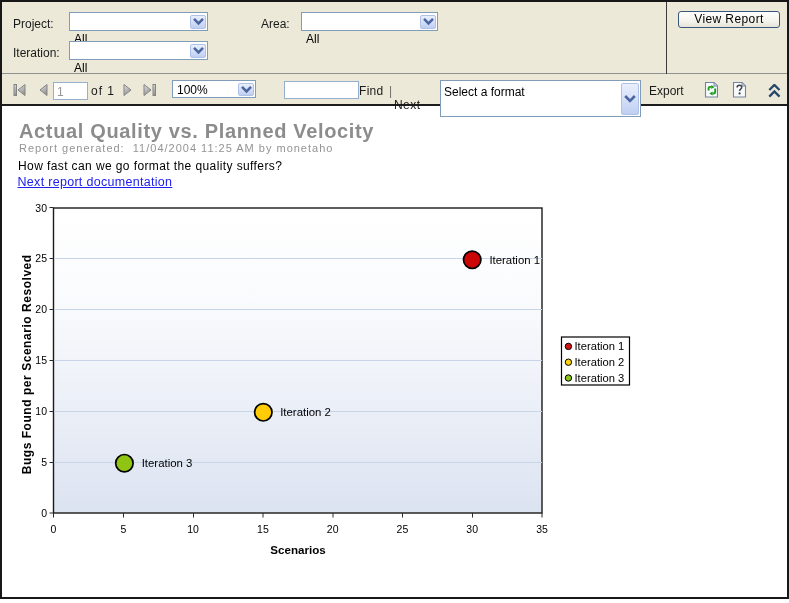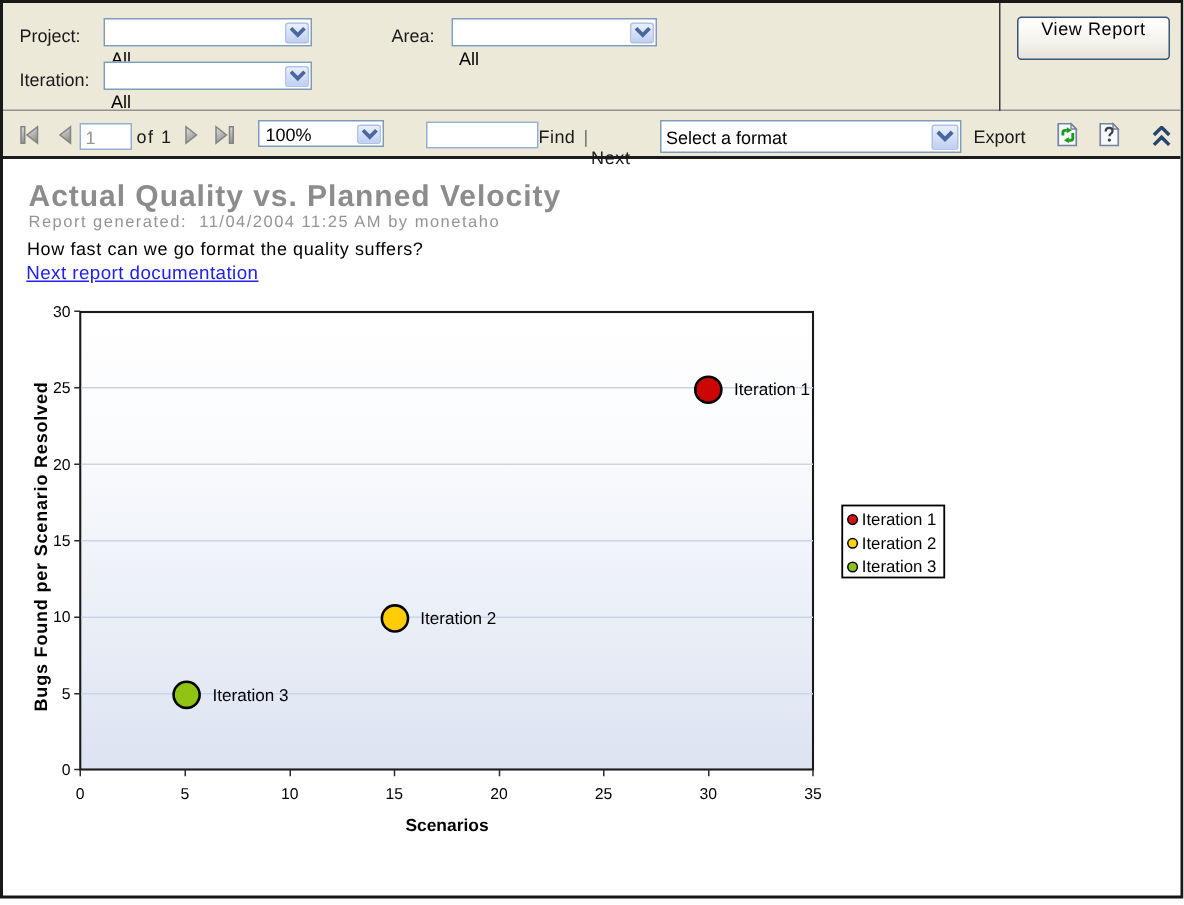--- a/index.html
+++ b/index.html
@@ -11,21 +11,21 @@
 .plabel { position:absolute; font-size:12px; color:#1a1a1a; }
 .vsep { position:absolute; left:664px; top:0px; width:1px; height:72px; background:#3a3a3a; }
 
 .dd { position:absolute; height:19px; background:#ffffff; border:1px solid #7f9db9; }
 .ddt { position:absolute; left:4px; top:18px; font-size:12px; color:#000; line-height:16px; }
 .ddb { position:absolute; right:1px; top:1.5px; bottom:1.5px; width:16px; background:linear-gradient(#e9effc,#ccd9f6 70%,#c0cff2); border:1px solid #b0c1e8; border-radius:2px; display:flex; align-items:center; justify-content:center; }
 
 
 .tb { position:absolute; background:#fff; border:1px solid #94b0cc; }
 
-.btn { position:absolute; left:676px; top:9px; width:102px; height:29px; background:linear-gradient(#ffffff,#f4f3ec 60%,#e6e4d8); border:1px solid #39567e; border-radius:3px; font-size:12px; color:#000; text-align:center; line-height:15px; letter-spacing:0.4px; }
+.btn { position:absolute; left:676px; top:9px; width:102px; height:17px; background:linear-gradient(#ffffff,#f4f3ec 60%,#e6e4d8); border:1px solid #39567e; border-radius:3px; font-size:12px; color:#000; text-align:center; line-height:15px; letter-spacing:0.4px; }
 .gray { color:#959595; }
 .t12 { position:absolute; font-size:12px; color:#1a1a1a; }
 
 .title { position:absolute; left:19px; top:120px; font-size:20px; font-weight:bold; color:#8c8c8c; letter-spacing:0.65px; }
 .subtitle { position:absolute; left:19px; top:142px; font-size:11px; color:#949494; letter-spacing:1.0px; }
 .body1 { position:absolute; left:18px; top:159px; font-size:12px; color:#000; letter-spacing:0.4px; }
 .link1 { position:absolute; left:17.5px; top:174.5px; font-size:12.5px; color:#2020ee; text-decoration:underline; letter-spacing:0.3px; }
 .chart { position:absolute; left:0px; top:106px; }
 </style>
 </head>
@@ -86,21 +86,21 @@
       <span class="ddb">
         <svg width="11" height="9" viewBox="0 0 11 9">
           <path d="M1 1.8 L5.5 6.4 L10 1.8" fill="none" stroke="#4a66a0" stroke-width="2.5"></path>
         </svg>
       </span>
     </div>
   <div class="tb" style="left:282px; top:7px; width:75px; height:17.5px;"></div>
   <div class="t12 gray" style="left:357px; top:10px; letter-spacing:0.3px;">Find</div>
   <div class="t12" style="left:387px; top:10px; color:#6e6e6e;">|</div>
   <div class="t12 gray" style="left:392px; top:24px; letter-spacing:0.45px;">Next</div>
-  <div class="dd" style="left:438px; top:6px; width:201px; height:22px;">
+  <div class="dd" style="left:438px; top:6px; width:201px; height:37px;">
       <span class="ddt" style="top:3px; left:3px;">Select a format</span>
       <span class="ddb" style="width:18px;">
         <svg width="12" height="10" viewBox="0 0 12 10">
           <path d="M1.2 2 L6 6.8 L10.8 2" fill="none" stroke="#4a66a0" stroke-width="2.6"></path>
         </svg>
       </span>
     </div>
   <div class="t12 gray" style="left:647px; top:10px;">Export</div>
   <svg style="position:absolute; left:702px; top:7px;" width="15" height="17" viewBox="0 0 15 17">
     <path d="M1.5 1.5 L10 1.5 L13.5 5 L13.5 16 L1.5 16 Z" fill="#f7fafd" stroke="#74849f" stroke-width="1.1"></path>

